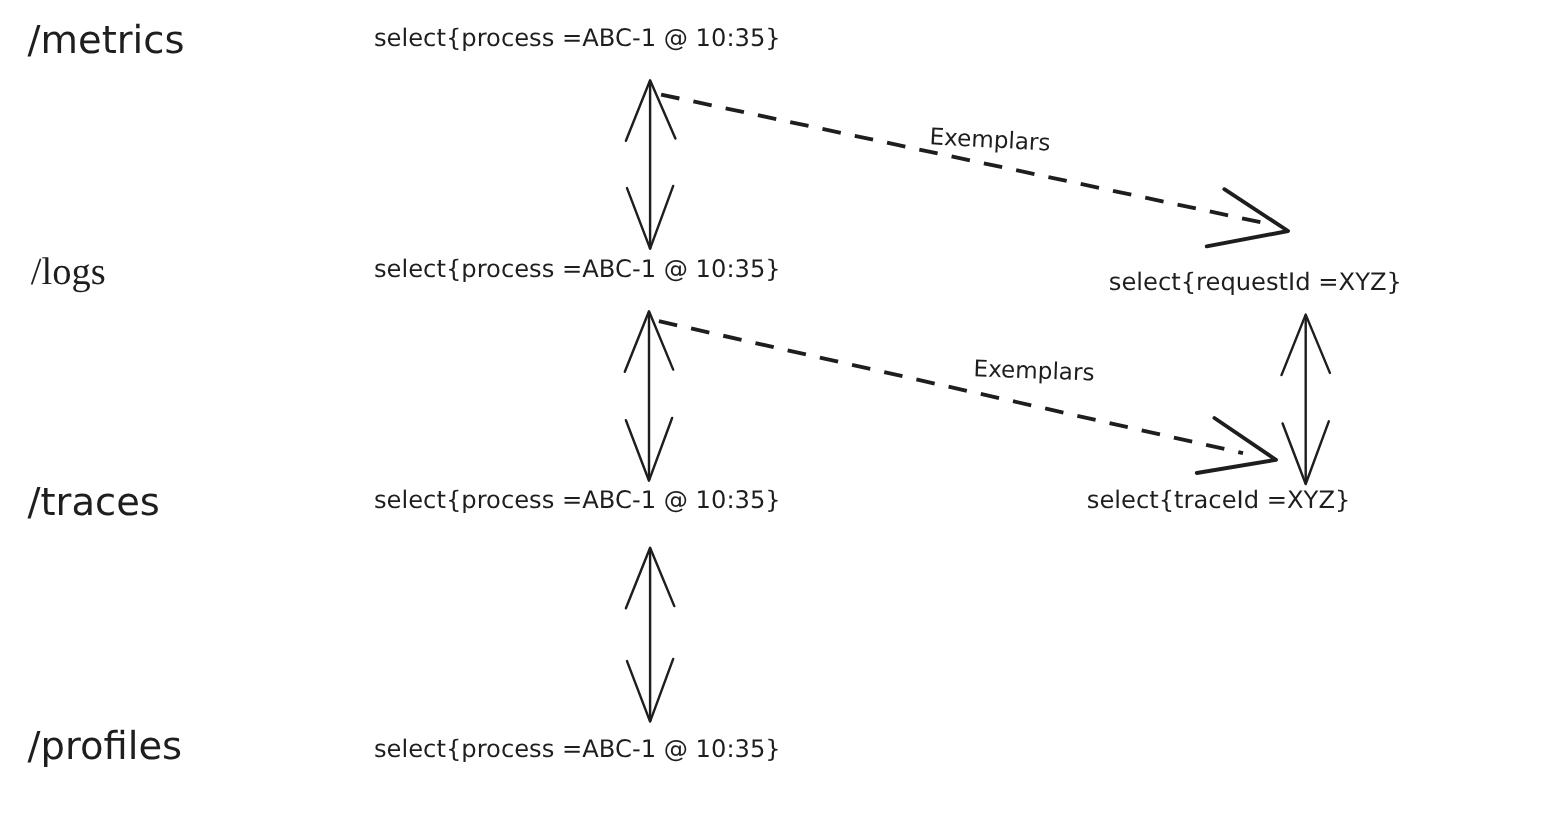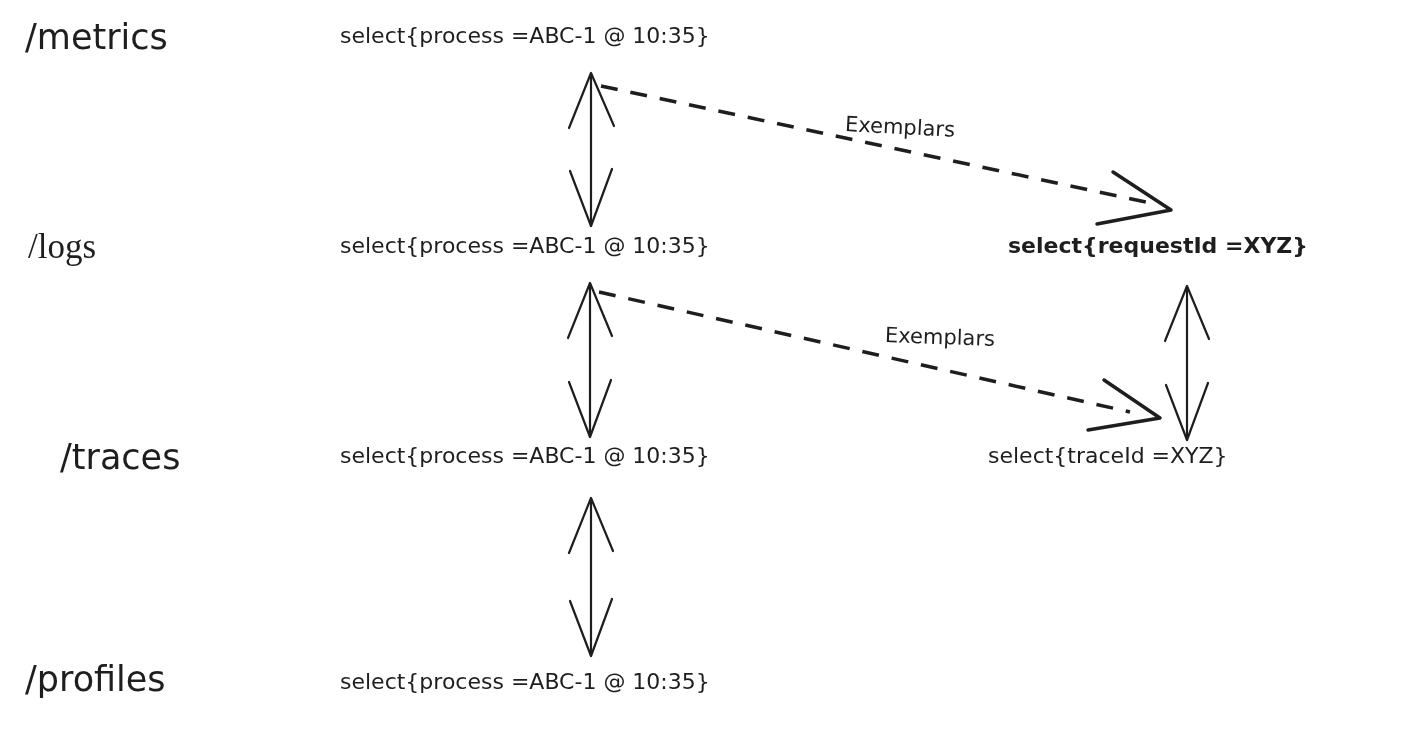--- a/index.html
+++ b/index.html
@@ -67,27 +67,27 @@
     </g>
 
     <g stroke-width="3.5" stroke-linecap="butt" stroke-linejoin="round" stroke="#1e1e1e">
       <line x1="599" y1="292" x2="1130" y2="412" stroke-dasharray="17 13"></line>
       <path d="M1104 380 L1160 418 L1088 430" stroke-linecap="round"></path>
     </g>
   </svg>
 
   <div class="lbl endpoint" style="left:25px;  top:18px;">/metrics</div>
   <div class="lbl endpoint" style="left:28px;  top:228px;font-family:Liberation Serif, serif;">/logs</div>
-  <div class="lbl endpoint" style="left:25px;  top:438px;margin-left:35px;">/traces</div>
+  <div class="lbl endpoint" style="left:25px;  top:438px;">/traces</div>
   <div class="lbl endpoint" style="left:25px;  top:660px;">/profiles</div>
 
   <div class="lbl query" style="left:340px; top:24px;">select{process =ABC-1 @ 10:35}</div>
   <div class="lbl query" style="left:340px; top:234px;">select{process =ABC-1 @ 10:35}</div>
   <div class="lbl query" style="left:340px; top:444px;">select{process =ABC-1 @ 10:35}</div>
   <div class="lbl query" style="left:340px; top:670px;">select{process =ABC-1 @ 10:35}</div>
 
-  <div class="lbl query" style="left:1008px; top:234px;font-weight:bold;">select{requestId =XYZ}</div>
+  <div class="lbl query" style="left:1008px; top:246px;">select{requestId =XYZ}</div>
   <div class="lbl query" style="left:988px; top:444px;">select{traceId =XYZ}</div>
 
   <div class="lbl edge-label tilt-1" style="left:845px; top:116px;">Exemplars</div>
   <div class="lbl edge-label tilt-2" style="left:885px; top:326px;">Exemplars</div>
 
 </div>
 
 </body></html>

